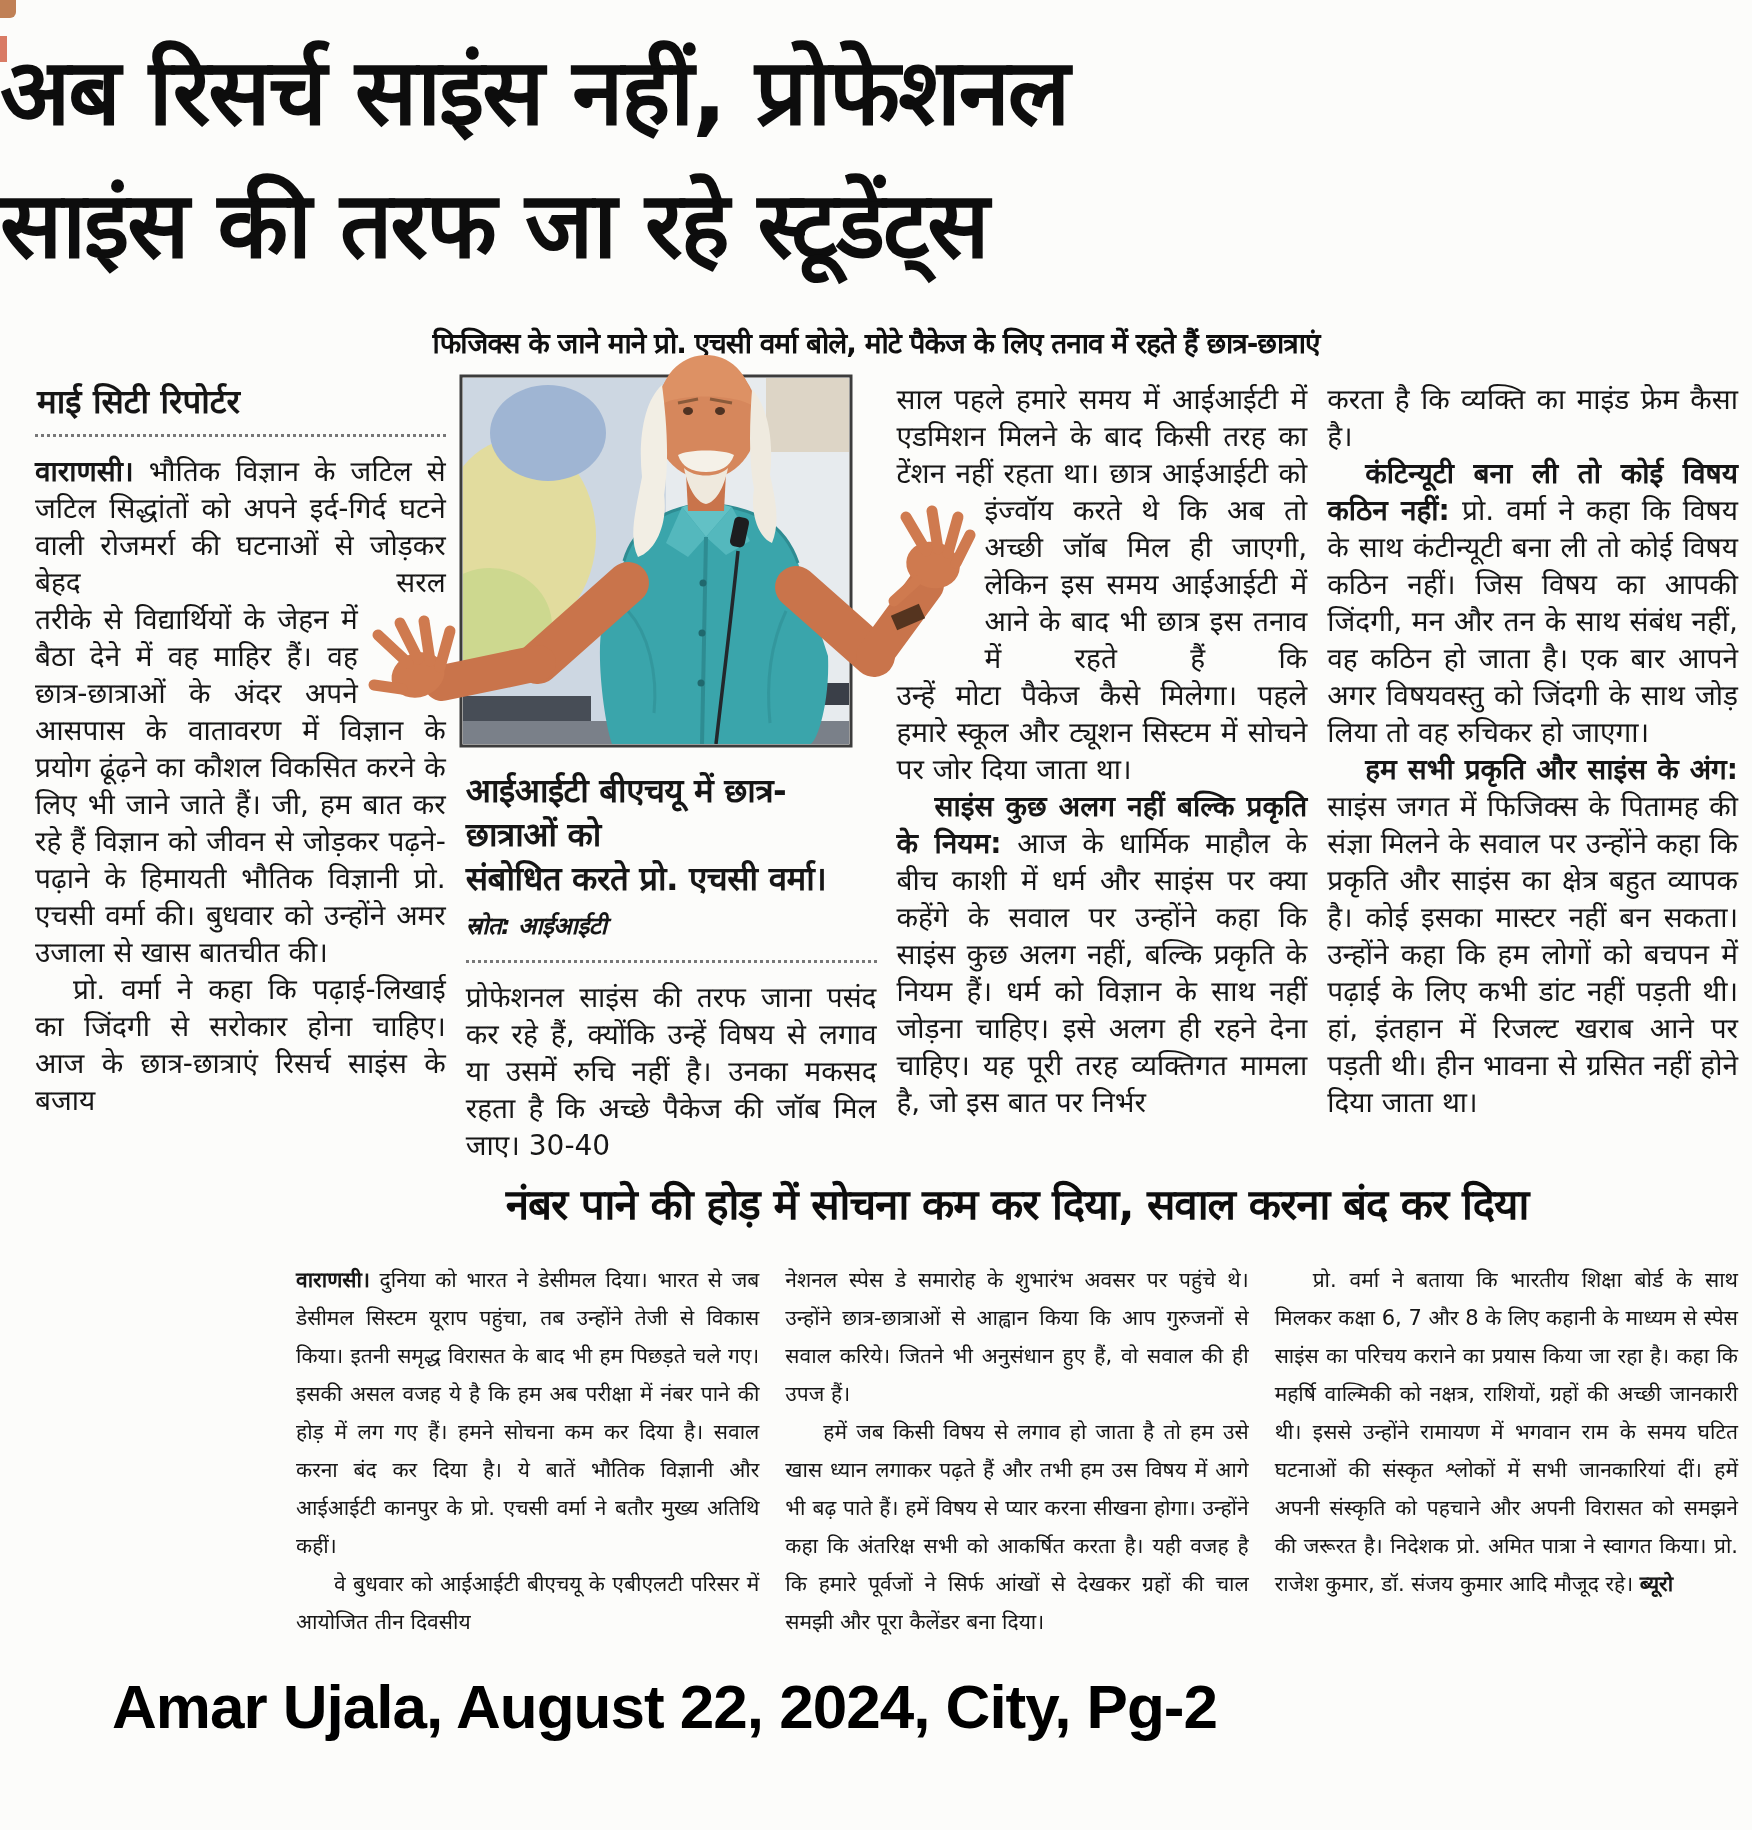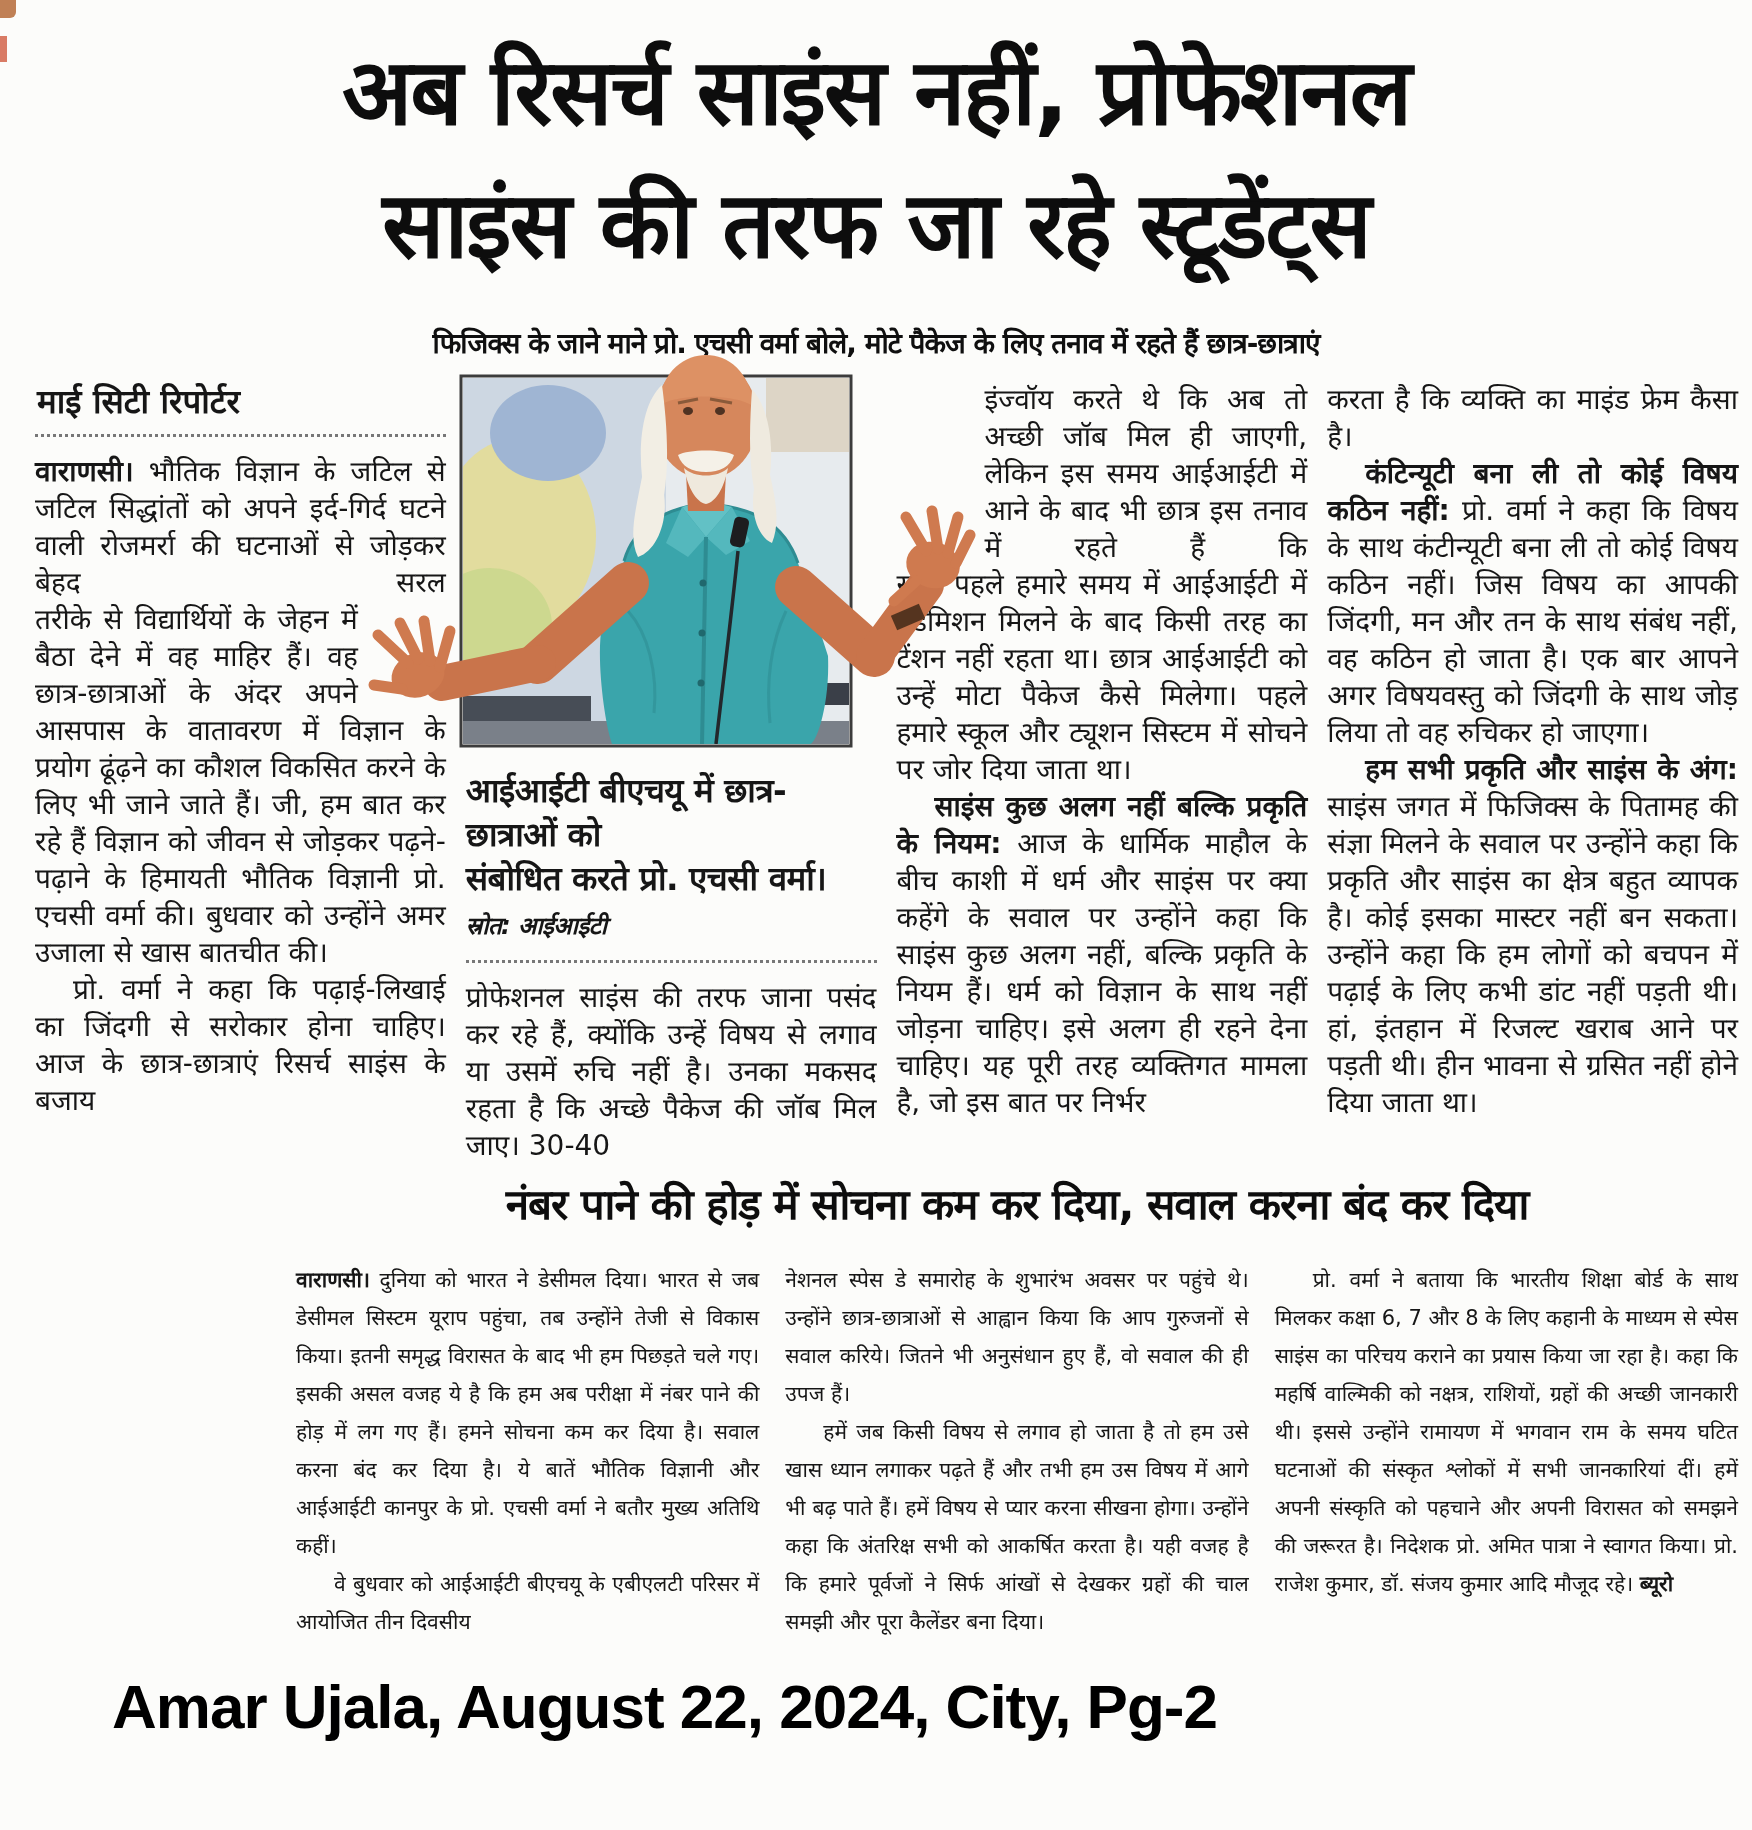--- a/index.html
+++ b/index.html
@@ -5,21 +5,21 @@
   html,body { margin:0; padding:0; background:#d8d8d8; }
   .page {
     position:relative; width:1752px; height:1830px; margin:0 auto;
     background:#fcfcfa; color:#161616; overflow:hidden;
     font-family:"DejaVu Sans", sans-serif;
   }
   .artifact { position:absolute; left:0; top:0; width:16px; height:18px;
     background:#c08055; border-bottom-right-radius:6px; }
   .artifact2 { position:absolute; left:0; top:36px; width:7px; height:26px; background:#cf5a40; opacity:.8; }
 
-  .headline { padding-top:26px; text-align:center; font-weight:700;
+  .headline { padding-top:26px; font-weight:700;
     font-size:92px; line-height:1.45; letter-spacing:-2px; color:#0d0d0d; }
   .headline div { white-space:nowrap; }
 
   .subheadline { margin-top:30px; text-align:center; font-weight:700;
     font-size:28px; white-space:nowrap; letter-spacing:-1px; color:#0f0f0f; }
 
   .section1 { display:grid; grid-template-columns:repeat(4,1fr); gap:20px;
     margin:20px 14px 0 35px; }
   .bodytext { font-size:28px; line-height:37px; text-align:justify; }
   .bodytext .block { text-align:justify; }
@@ -148,22 +148,22 @@
       <div class="caption">
         <span>आईआईटी बीएचयू में छात्र-छात्राओं को</span><br>
         <span>संबोधित करते प्रो. एचसी वर्मा।</span>
         <span class="source">स्रोत: आईआईटी</span>
       </div>
       <hr class="rule-dotted">
       <div class="block">प्रोफेशनल साइंस की तरफ जाना पसंद कर रहे हैं, क्योंकि उन्हें विषय से लगाव या उसमें रुचि नहीं है। उनका मकसद रहता है कि अच्छे पैकेज की जॉब मिल जाए। 30-40</div>
     </div>
 
     <div class="bodytext">
+      <div class="block seam">साल पहले हमारे समय में आईआईटी में एडमिशन मिलने के बाद किसी तरह का टेंशन नहीं रहता था। छात्र आईआईटी को</div>
       <div class="block seam notch-left">इंज्वॉय करते थे कि अब तो अच्छी जॉब मिल ही जाएगी, लेकिन इस समय आईआईटी में आने के बाद भी छात्र इस तनाव में रहते हैं कि</div>
-      <div class="block seam">साल पहले हमारे समय में आईआईटी में एडमिशन मिलने के बाद किसी तरह का टेंशन नहीं रहता था। छात्र आईआईटी को</div>
       <div class="block">उन्हें मोटा पैकेज कैसे मिलेगा। पहले हमारे स्कूल और ट्यूशन सिस्टम में सोचने पर जोर दिया जाता था।</div>
       <p class="ind"><span class="lead">साइंस कुछ अलग नहीं बल्कि प्रकृति के नियम:</span> <span>आज के धार्मिक माहौल के बीच काशी में धर्म और साइंस पर क्या कहेंगे के सवाल पर उन्होंने कहा कि साइंस कुछ अलग नहीं, बल्कि प्रकृति के नियम हैं। धर्म को विज्ञान के साथ नहीं जोड़ना चाहिए। इसे अलग ही रहने देना चाहिए। यह पूरी तरह व्यक्तिगत मामला है, जो इस बात पर निर्भर</span></p>
     </div>
 
     <div class="bodytext">
       <p>करता है कि व्यक्ति का माइंड फ्रेम कैसा है।</p>
       <p class="ind"><span class="lead">कंटिन्यूटी बना ली तो कोई विषय कठिन नहीं:</span> <span>प्रो. वर्मा ने कहा कि विषय के साथ कंटीन्यूटी बना ली तो कोई विषय कठिन नहीं। जिस विषय का आपकी जिंदगी, मन और तन के साथ संबंध नहीं, वह कठिन हो जाता है। एक बार आपने अगर विषयवस्तु को जिंदगी के साथ जोड़ लिया तो वह रुचिकर हो जाएगा।</span></p>
       <p class="ind"><span class="lead">हम सभी प्रकृति और साइंस के अंग:</span> <span>साइंस जगत में फिजिक्स के पितामह की संज्ञा मिलने के सवाल पर उन्होंने कहा कि प्रकृति और साइंस का क्षेत्र बहुत व्यापक है। कोई इसका मास्टर नहीं बन सकता। उन्होंने कहा कि हम लोगों को बचपन में पढ़ाई के लिए कभी डांट नहीं पड़ती थी। हां, इंतहान में रिजल्ट खराब आने पर पड़ती थी। हीन भावना से ग्रसित नहीं होने दिया जाता था।</span></p>
     </div>
   </div>

